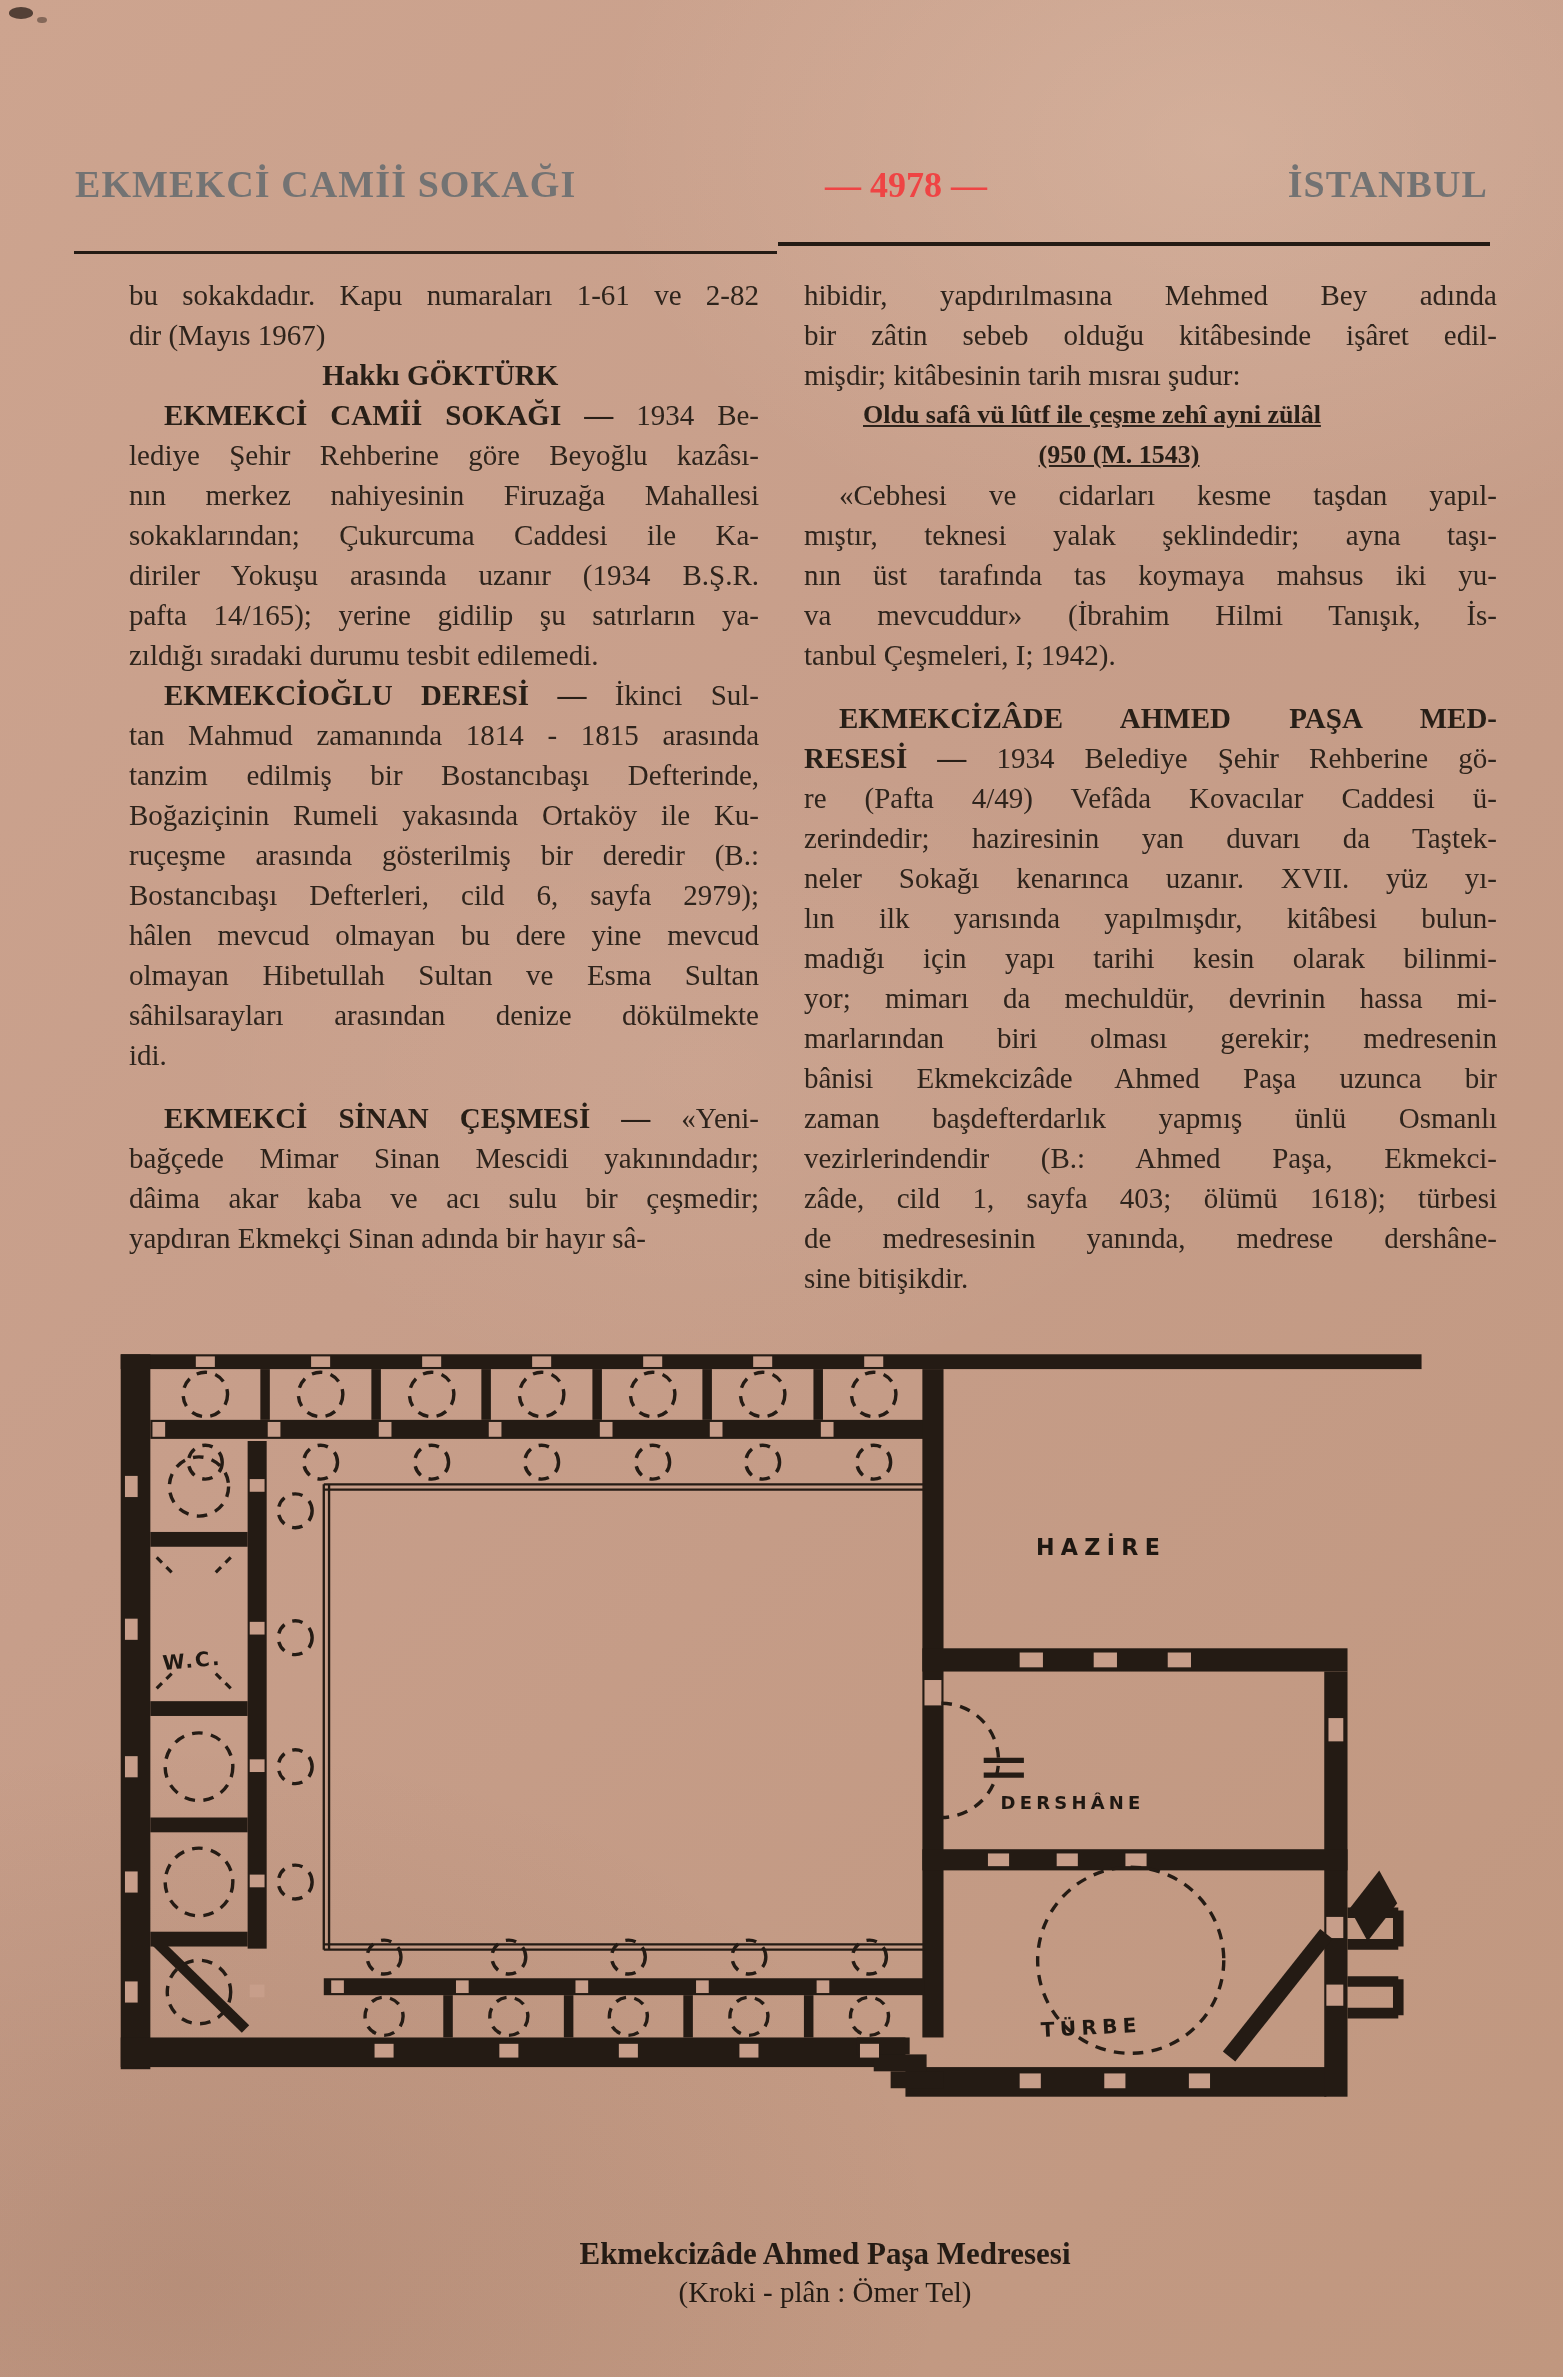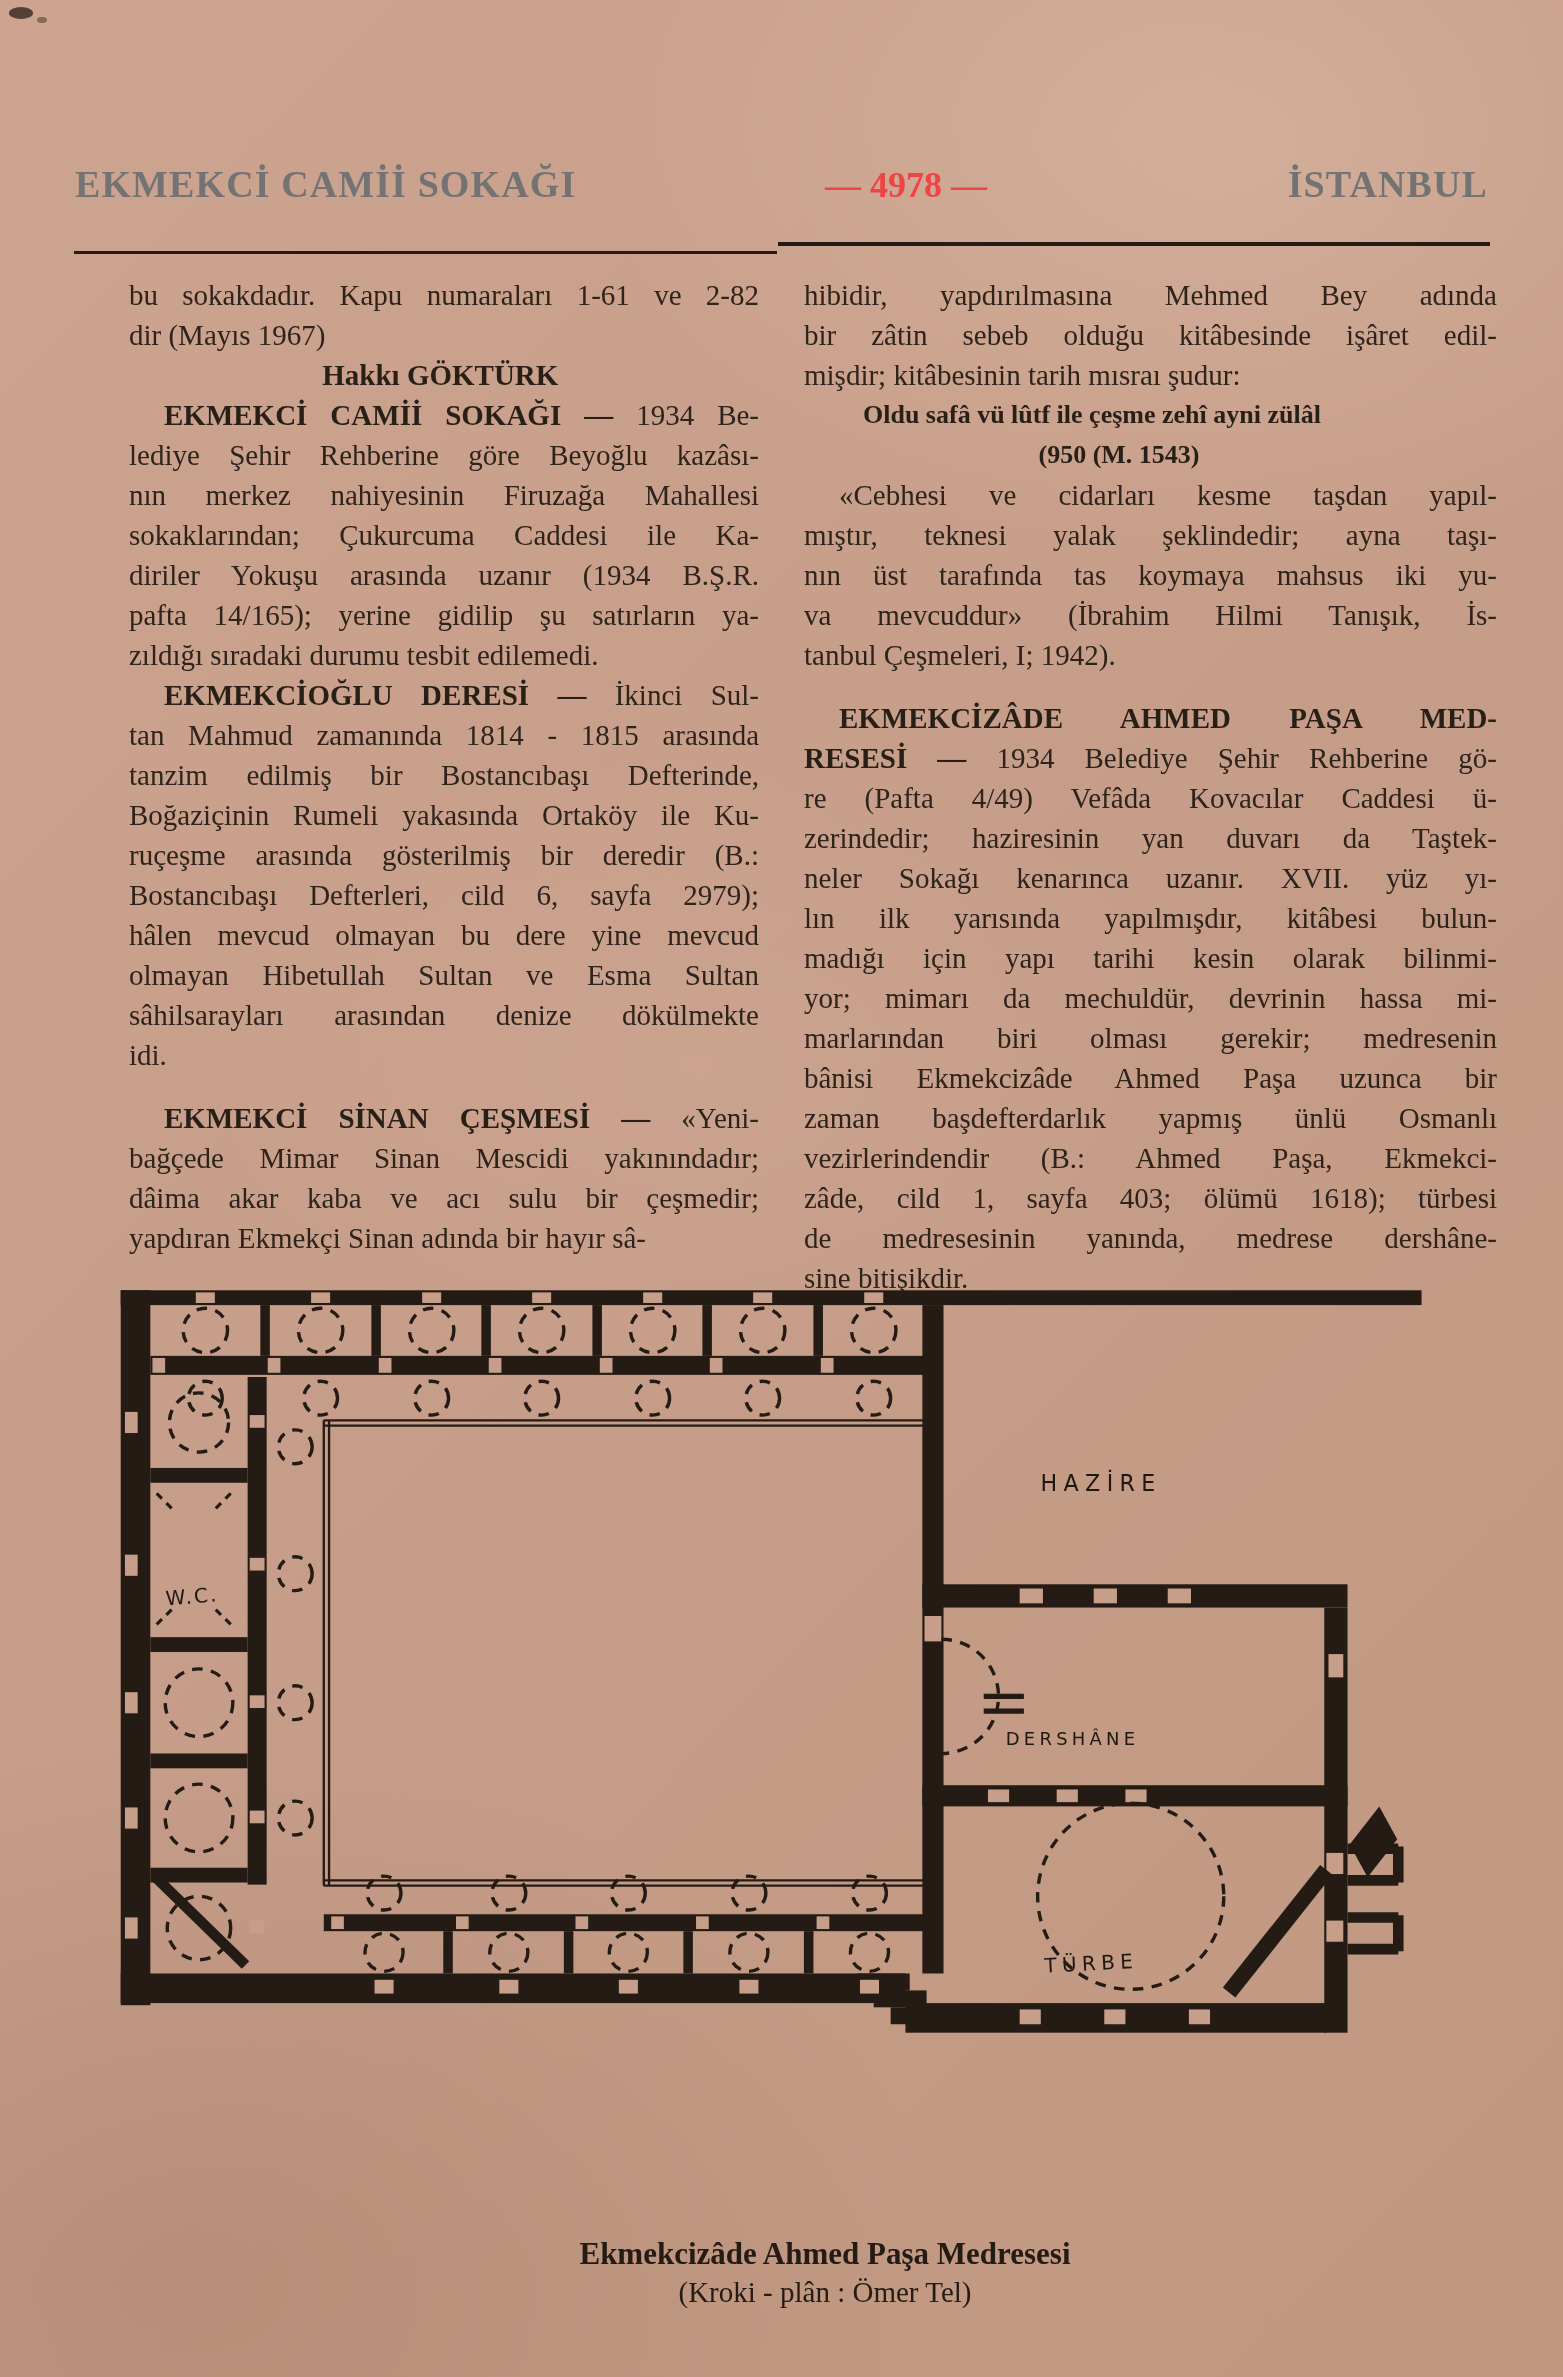--- a/index.html
+++ b/index.html
@@ -18,28 +18,28 @@
   .header-title{position:absolute;top:162px;font-weight:bold;font-size:38px;letter-spacing:1.1px;color:#737373;}
   .page-number{position:absolute;top:164px;left:825px;font-weight:bold;font-size:36px;color:#ef4444;}
   .rule{position:absolute;background:#241b14;}
 
   
   .col{position:absolute;top:275px;}
   .col .line{font-size:29px;line-height:40px;height:40px;}
   .col .just{text-align:justify;text-align-last:justify;}
   .col .right{text-align:center;padding-right:7.4px;}
   .col .indent{text-indent:35px;}
-  .col .small{font-size:26px;}
+  .col .small{font-size:26px;text-decoration:underline;}
   .col .vpadR{padding-right:63px;}
   .col .vpadL{text-indent:59px;}
   .b{font-weight:bold;color:#281f17;}
   .para.gap{margin-top:23px;}
 
   
-  #plan-wrap{position:absolute;left:89px;top:1288px;width:1396px;height:931px;}
+  #plan-wrap{position:absolute;left:89px;top:1352px;width:1396px;height:931px;font-weight:bold;}
   #plan-wrap svg{width:100%;height:100%;}
   .plan-label{font-family:"DejaVu Sans",sans-serif;fill:#1f1812;}
 
   
   #caption{position:absolute;left:127px;top:2236px;width:1396px;text-align:center;color:#241b14;}
   #caption .c1{font-weight:bold;font-size:31px;}
   #caption .c2{font-size:29px;margin-top:4.2px;}
 </style>
 </head>
 <body>

